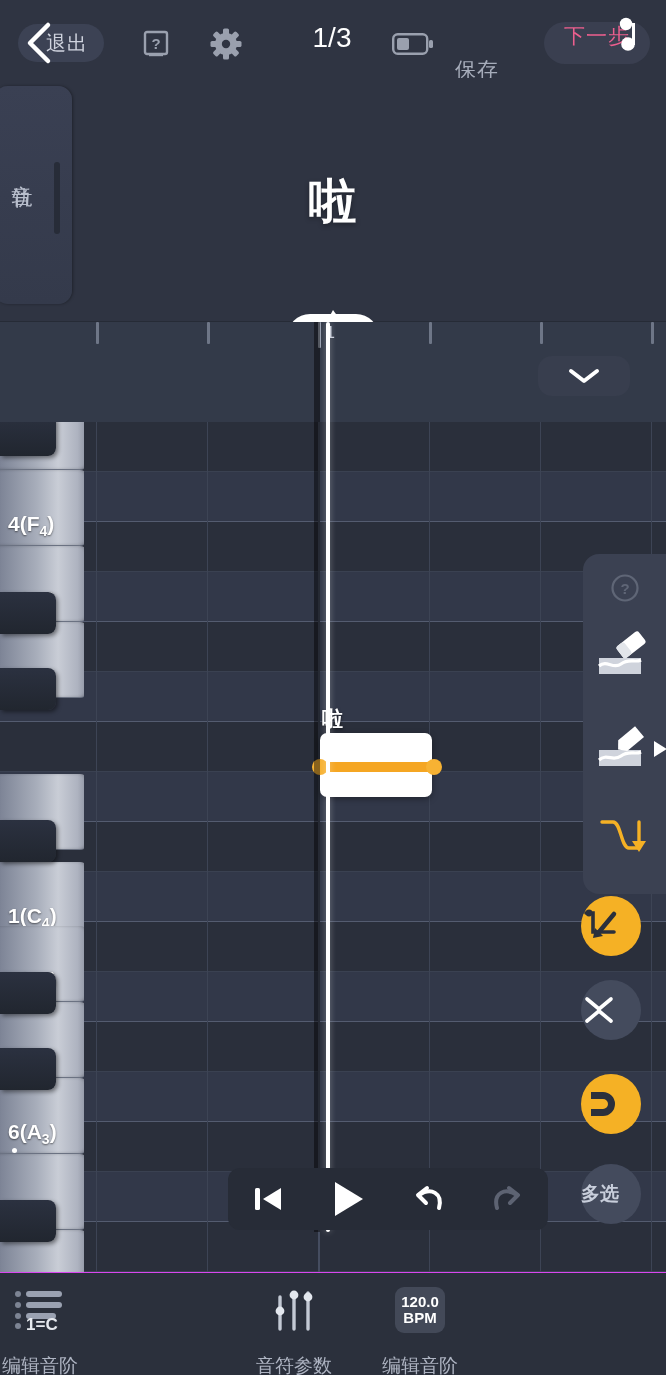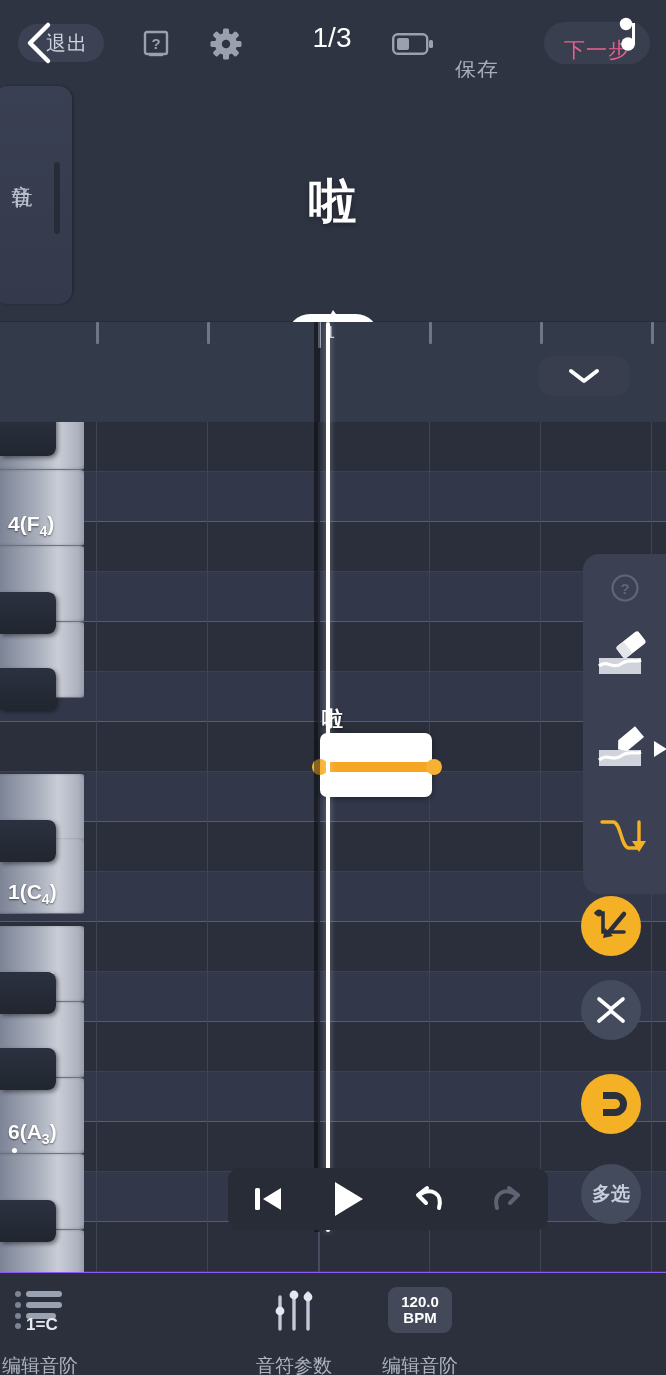--- a/index.html
+++ b/index.html
@@ -3,21 +3,21 @@
 <meta charset="utf-8">
 <style>
   * { box-sizing: border-box; margin: 0; padding: 0; }
   html, body {
     width: 666px; height: 1375px;
     background: #2b303c;
     font-family: "Liberation Sans", "DejaVu Sans", sans-serif;
     overflow: hidden;
     -webkit-font-smoothing: antialiased;
   }
-  #app { position: relative; width: 666px; height: 1375px; background: #8b5cf6; }
+  #app { position: relative; width: 666px; height: 1375px; background: #d946ef; }
 
   
   .topbar {
     position: absolute; left: 0; top: 0; width: 666px; height: 78px;
     background: #2f3442;
     display: flex; align-items: center;
   }
   .exit-btn {
     position: absolute; left: 18px; top: 24px;
     width: 86px; height: 38px; border-radius: 19px;
@@ -38,21 +38,21 @@
   }
   .battery-icon { position: absolute; left: 392px; top: 33px; width: 42px; height: 22px; }
   .save-label {
     position: absolute; left: 455px; top: 28px;
     color: #a7adbb; font-size: 21px; letter-spacing: 1px; margin-top: 28px;
   }
   .next-btn {
     position: absolute; right: 16px; top: 22px;
     width: 106px; height: 42px; border-radius: 21px;
     background: #3a3f50;
-    display: flex; align-items: flex-end; justify-content: center; font-family: Liberation Serif, serif;
+    display: flex; align-items: flex-start; justify-content: center; font-family: Liberation Serif, serif;
   }
   .next-label { color: #ec5f8e; font-size: 21px; letter-spacing: 1px; }
   .next-note { position: absolute; right: 22px; top: 16px; width: 26px; height: 36px; }
 
   
   .header-zone {
     position: absolute; left: 0; top: 78px; width: 666px; height: 244px;
     background: #2f3442;
     border-bottom: 1px solid #262b36;
   }
@@ -190,21 +190,21 @@
     position: absolute; left: 583px; top: 554px;
     width: 83px; height: 340px;
     background: #3b4152; border-radius: 16px 0 0 16px;
   }
   .tp-help {
     position: absolute; left: 28px; top: 20px; width: 28px; height: 28px;
     opacity: .45;
   }
   .round-btn {
     position: absolute; width: 60px; height: 60px; border-radius: 50%;
-    display: flex; align-items: center; justify-content: center;
+    display: flex; align-items: center; justify-content: flex-start;
   }
   .round-btn.yellow { background: #f5b125; }
   .round-btn.grey { background: #444b5d; }
   .round-label { color: #c8cedb; font-size: 19px; font-weight: bold; }
 
   
   .transport {
     position: absolute; left: 228px; top: 1168px;
     width: 320px; height: 62px; border-radius: 12px;
     background: #272c37;
@@ -226,21 +226,21 @@
     display: flex; flex-direction: column; align-items: center;
     width: 116px;
   }
   .bb-icon {
     height: 46px; display: flex; align-items: center; justify-content: center;
   }
   .bb-label {
     margin-top: 20px; color: #aeb4c2; font-size: 19px; white-space: nowrap;
   }
   .bpm-chip {
-    width: 64px; height: 46px; border-radius: 9px; background: #434958;
+    width: 50px; height: 46px; border-radius: 9px; background: #434958;
     display: flex; flex-direction: column; align-items: center; justify-content: center;
     color: #fff; font-size: 15px; font-weight: bold; line-height: 16px;
   }
 </style>
 </head>
 <body>
 
 <div id="app">
 
   <div class="topbar">
@@ -367,21 +367,21 @@
   <div class="keyboard">
     <div class="wkey" style="top:-28px; height:76px;"></div>
     <div class="wkey" style="top:48px;  height:76px;">
       <span class="wkey-label">4(F<sub>4</sub>)</span>
     </div>
     <div class="wkey" style="top:124px; height:76px;">
       <span class="wkey-label">3(E<sub>4</sub>)</span>
     </div>
     <div class="wkey" style="top:200px; height:76px;"></div>
     <div class="wkey" style="top:352px; height:76px;"></div>
-    <div class="wkey" style="top:416px; height:76px;">
+    <div class="wkey" style="top:440px; height:76px;">
       <span class="wkey-label">1(C<sub>4</sub>)</span>
     </div>
     <div class="wkey" style="top:504px; height:76px;">
       <span class="wkey-label">7<span class="dot"></span>(B<sub>3</sub>)</span>
     </div>
     <div class="wkey" style="top:580px; height:76px;"></div>
     <div class="wkey" style="top:656px; height:76px;padding-left:44px;">
       <span class="wkey-label">6<span class="dot"></span>(A<sub>3</sub>)</span>
     </div>
     <div class="wkey" style="top:732px; height:76px;"></div>

